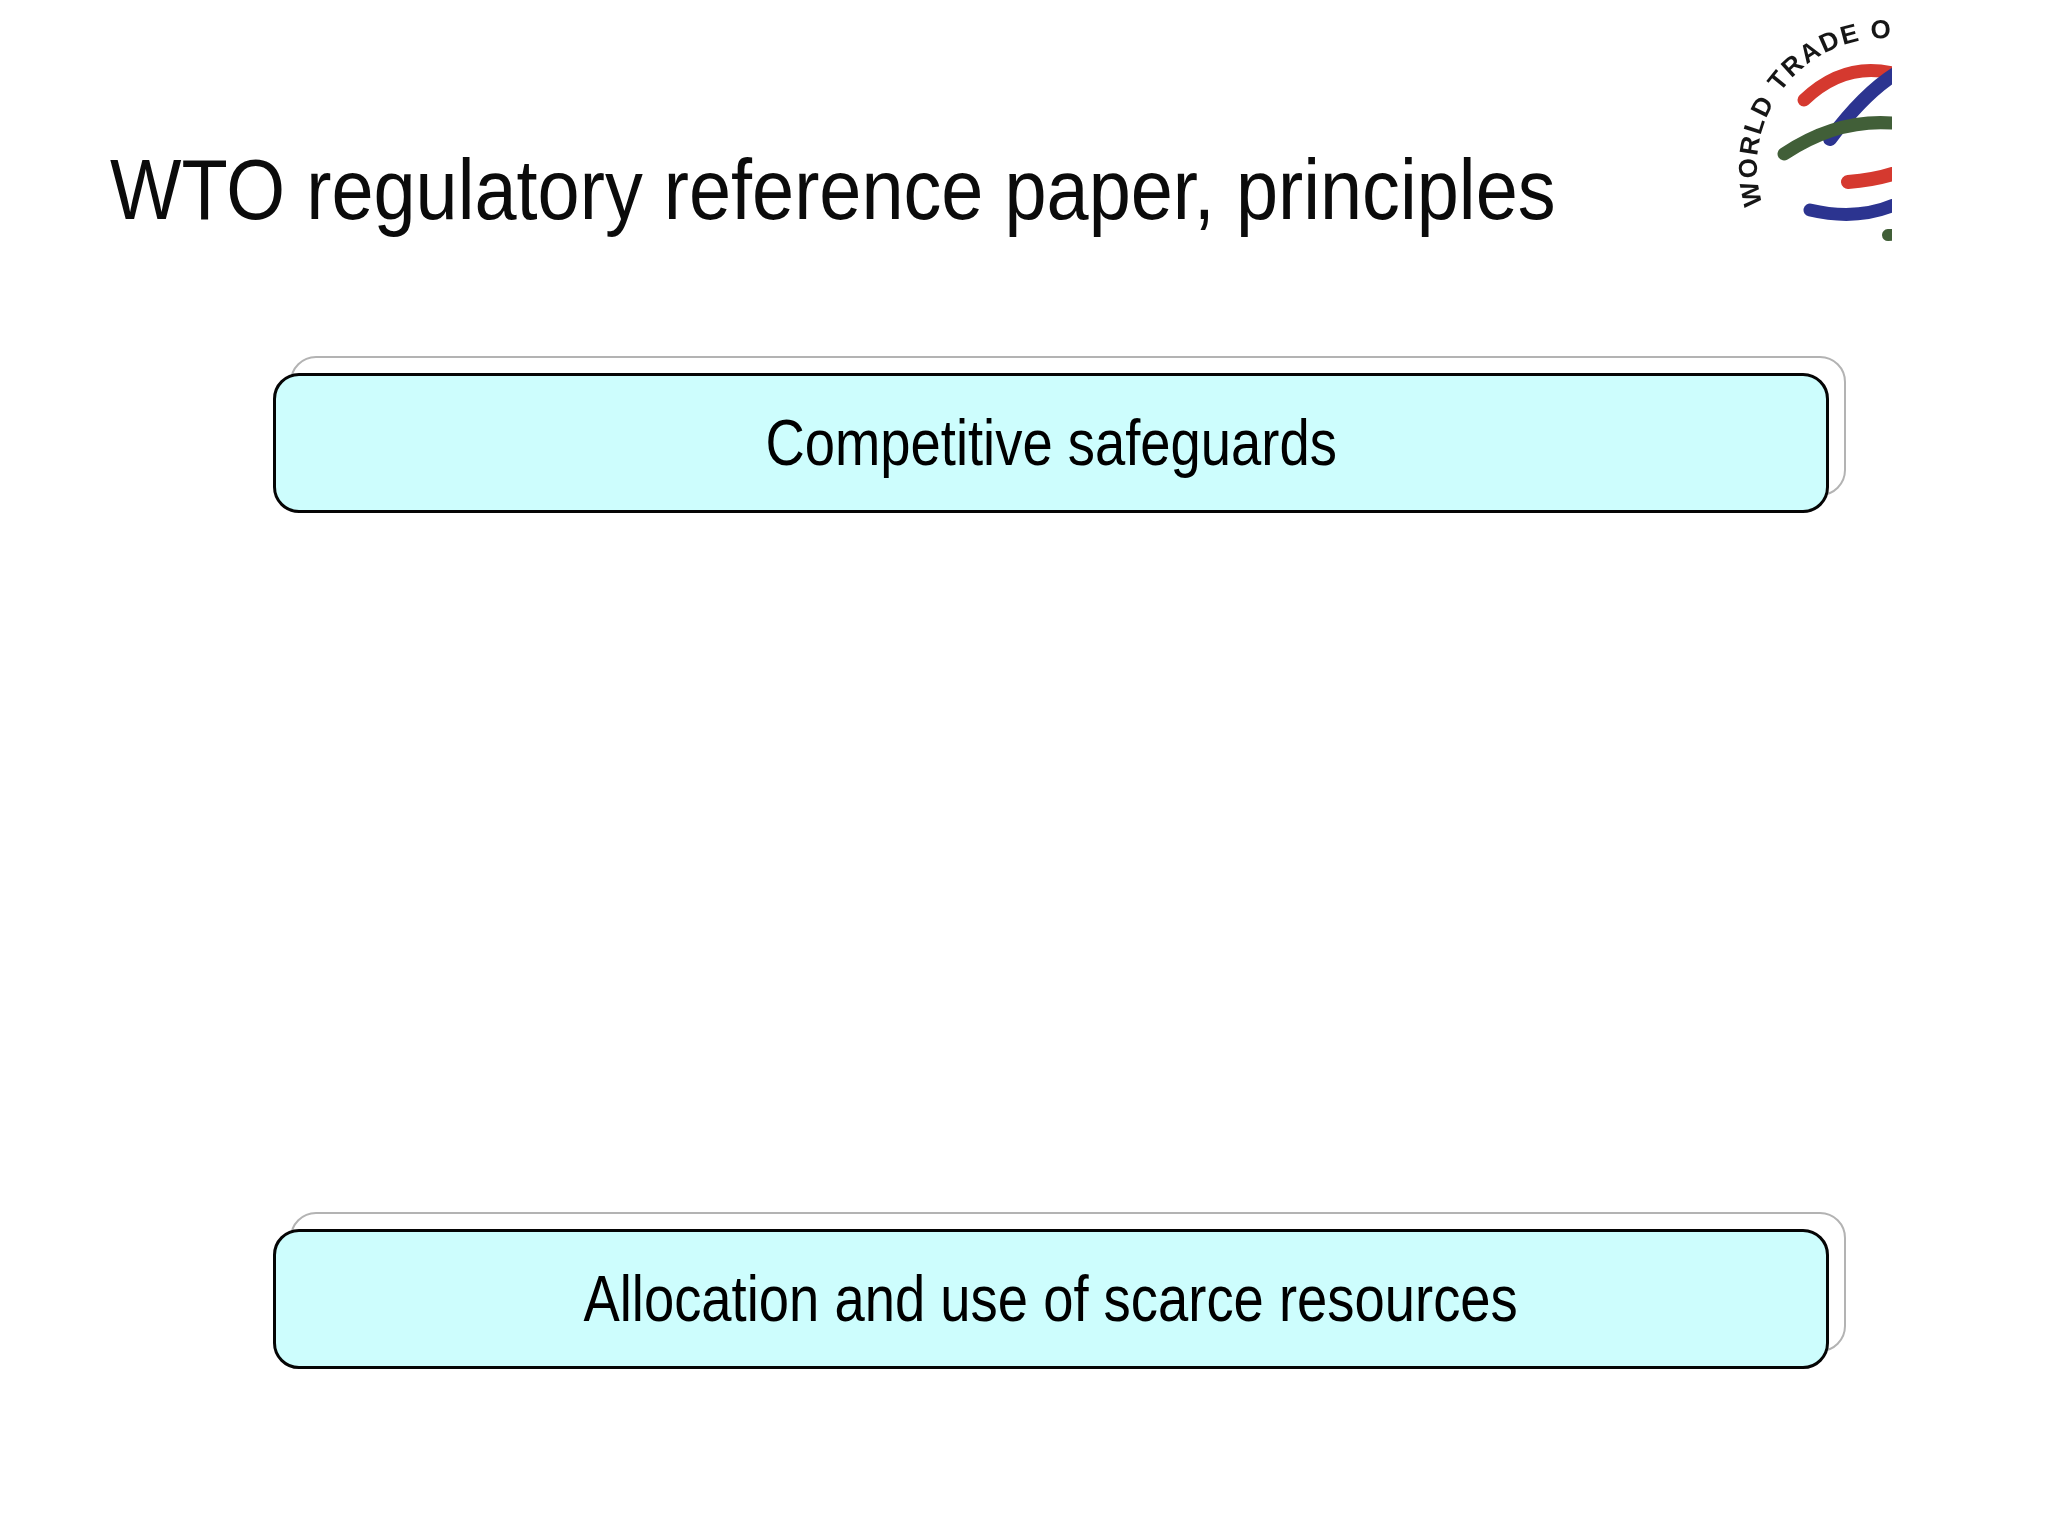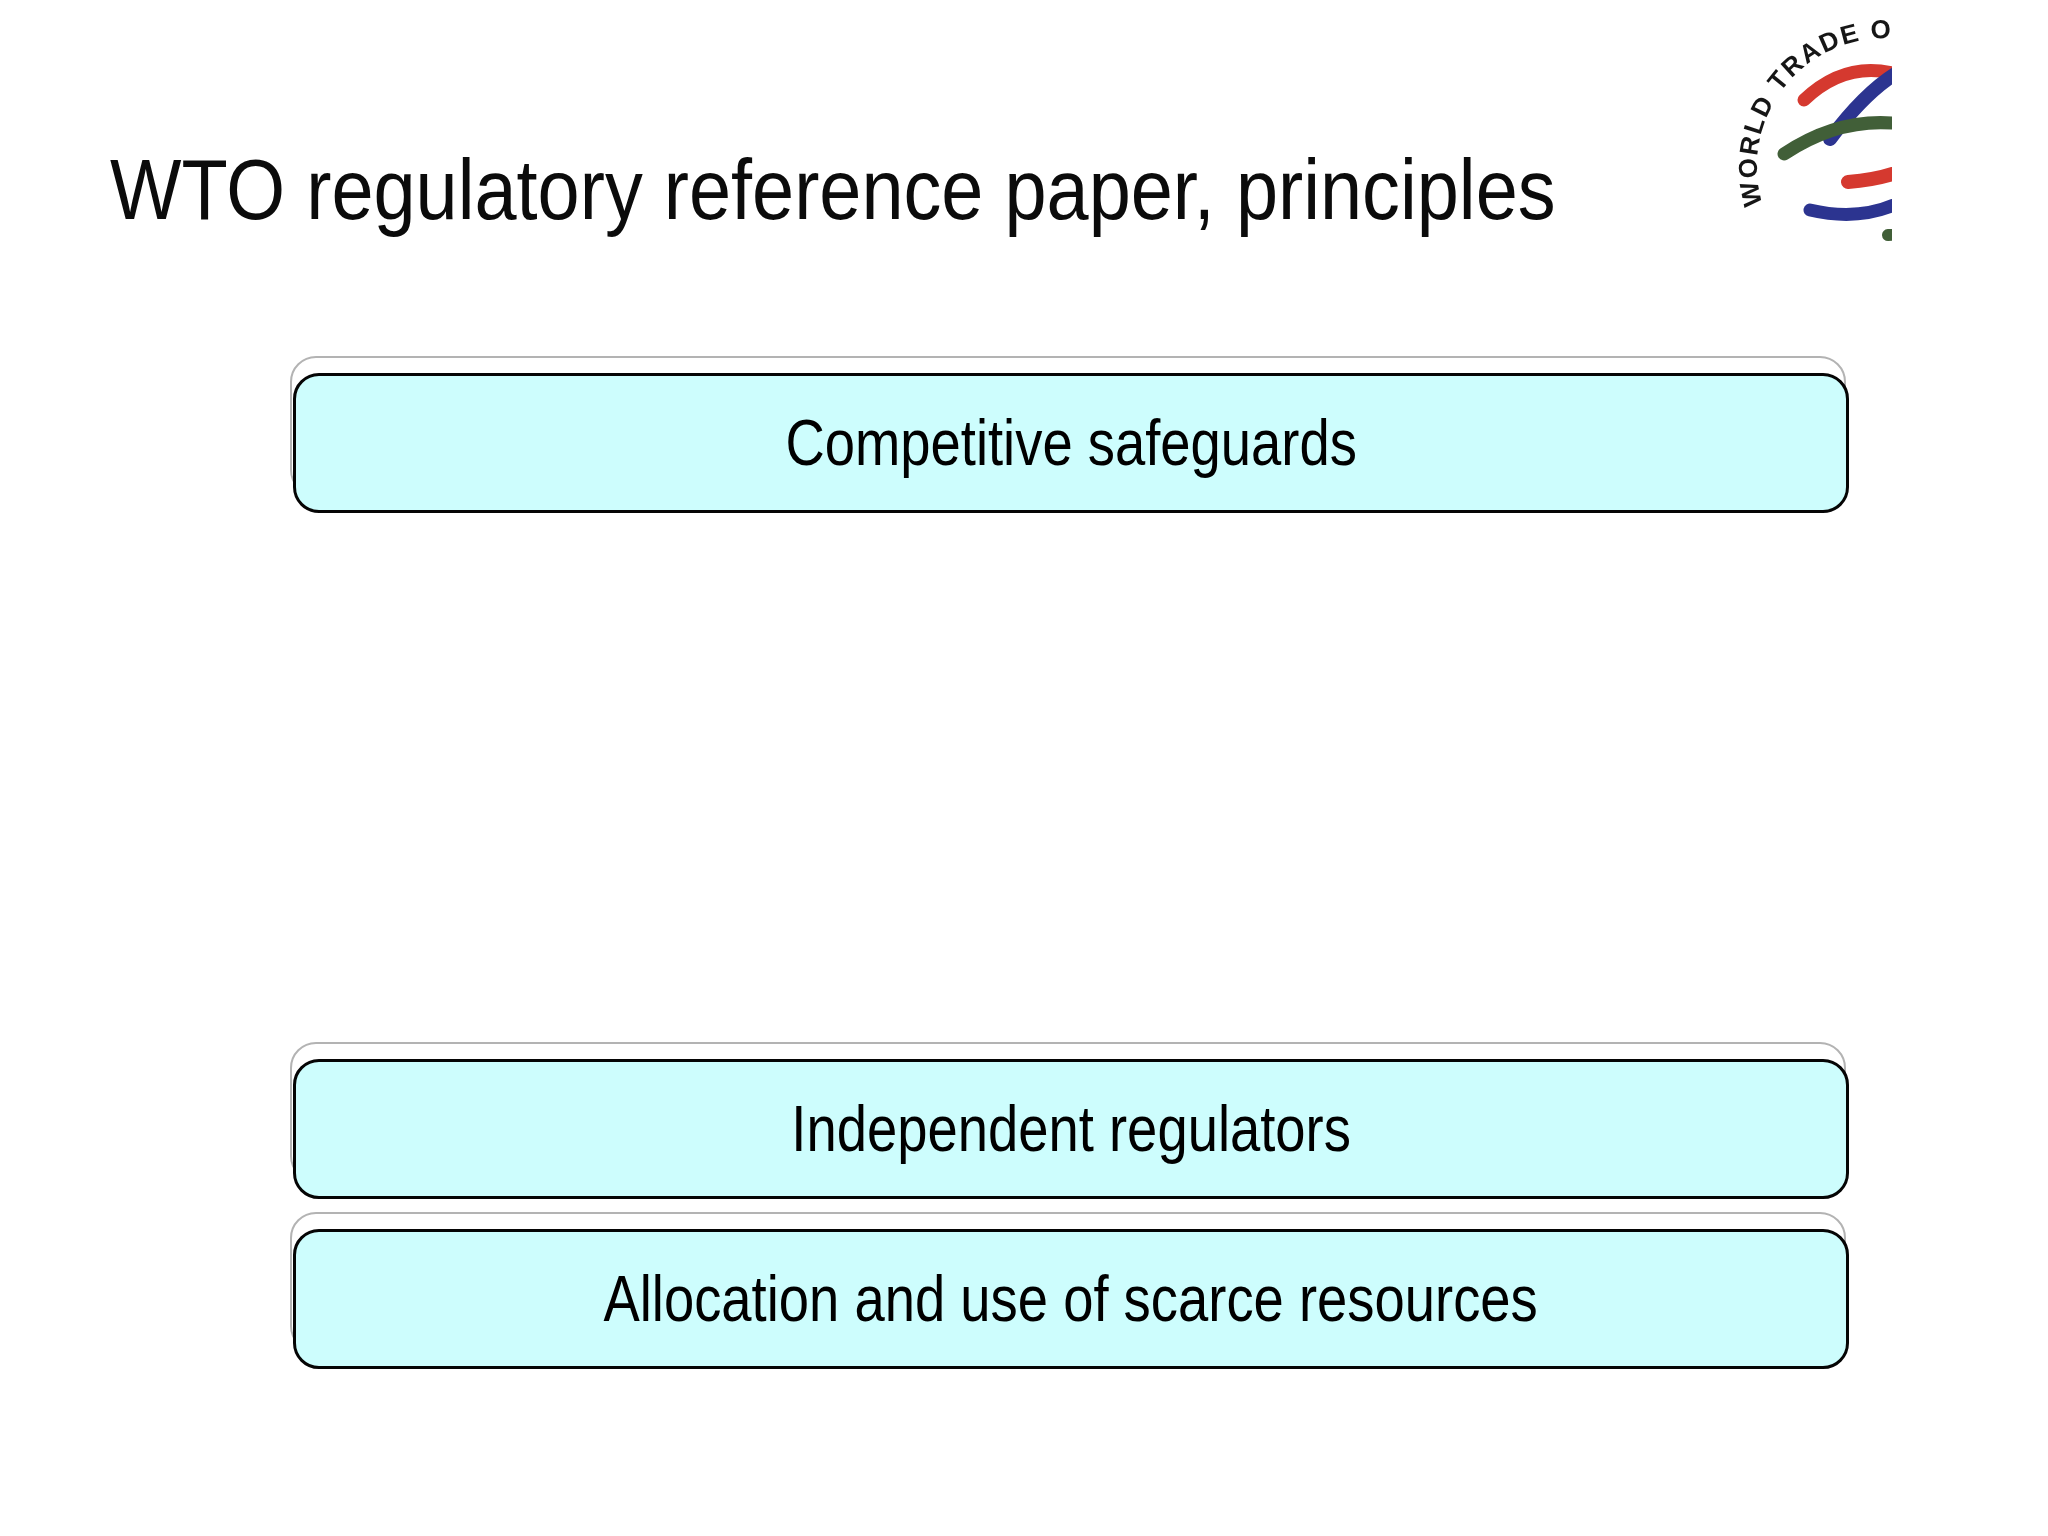--- a/index.html
+++ b/index.html
@@ -39,21 +39,20 @@
     position:absolute;
     left:0;top:0;
     width:100%;height:100%;
     background:#cdfdfd;
     border:3px solid #050505;
     border-radius:26px;
     box-sizing:border-box;
     display:flex;
     align-items:center;
     justify-content:center;
-    margin-left:20px;
   }
   .principle .label{
     font-size:64px;
     color:#000000;
     white-space:nowrap;
     transform:scaleX(0.85);
     transform-origin:50% 50%;
   }
   .wto-logo{
     position:absolute;
@@ -88,26 +87,20 @@
   <div class="principle" style="top:373px">
     <div class="back"></div>
     <div class="front">
       <div class="label">Competitive safeguards</div>
     </div>
   </div>
 
 
 
 
-  <div class="principle" style="top:1059px">
-    <div class="back"></div>
-    <div class="front">
-      <div class="label">Independent regulators</div>
-    </div>
-  </div>
 
   <div class="principle" style="top:1229px">
     <div class="back"></div>
     <div class="front">
       <div class="label">Allocation and use of scarce resources</div>
     </div>
   </div>
 
 </div>
 

